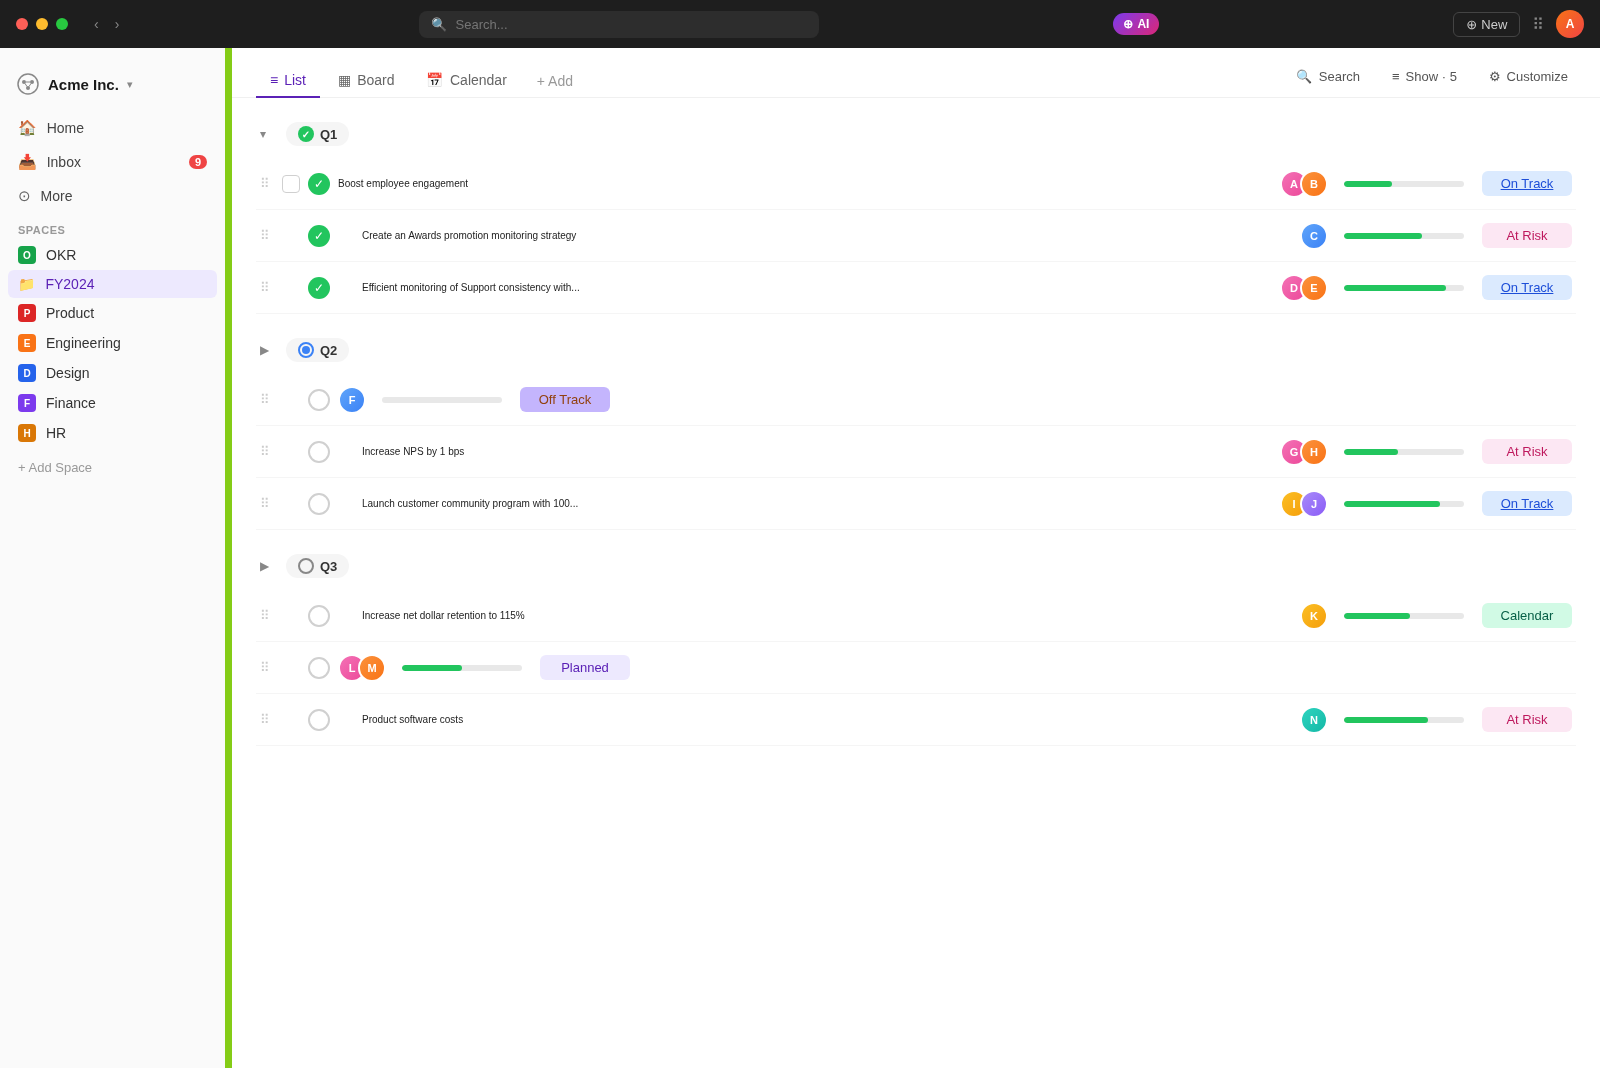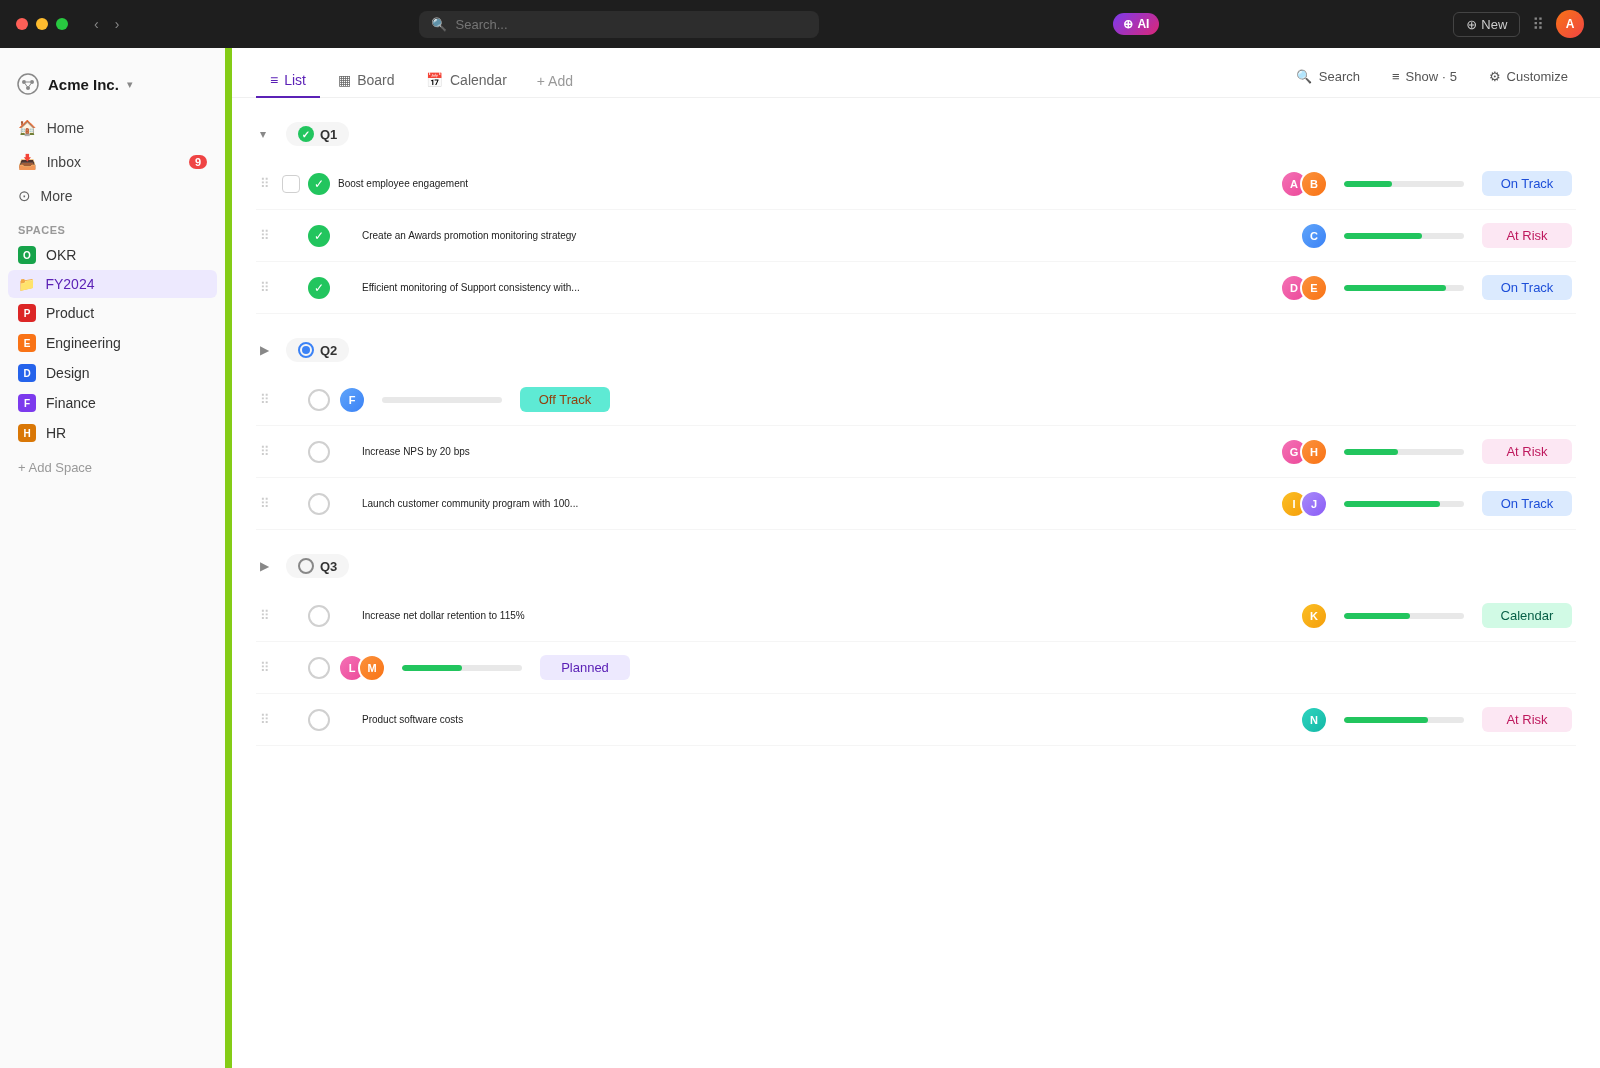--- a/index.html
+++ b/index.html
@@ -196,23 +196,23 @@
     .progress-fill { height: 100%; background: #22c55e; border-radius: 3px; }
 
     .status-badge {
       min-width: 90px;
       text-align: center;
       padding: 5px 14px;
       border-radius: 6px;
       font-size: 13px;
       font-weight: 500;
     }
-    .status-on-track { background: #dbeafe; color: #1d4ed8; }
+    .status-on-track { background: #dbeafe; color: #1d4ed8; text-decoration: underline; }
     .status-at-risk { background: #fce7f3; color: #be185d; }
-    .status-off-track { background: #5eead4; color: #92400e; }
+    .status-off-track { background: #c4b5fd; color: #92400e; }
     .status-complete { background: #d1fae5; color: #065f46; }
     .status-planned { background: #ede9fe; color: #5b21b6; }
 
     
     .av-pink { background: linear-gradient(135deg, #f472b6, #ec4899); }
     .av-orange { background: linear-gradient(135deg, #fb923c, #f97316); }
     .av-blue { background: linear-gradient(135deg, #60a5fa, #3b82f6); }
     .av-teal { background: linear-gradient(135deg, #2dd4bf, #14b8a6); }
     .av-purple { background: linear-gradient(135deg, #a78bfa, #8b5cf6); }
     .av-yellow { background: linear-gradient(135deg, #fbbf24, #f59e0b); }
@@ -446,21 +446,21 @@
               <div class="progress-fill" style="width: 0%"></div>
             </div>
           </div>
           <div class="status-badge status-off-track">Off Track</div>
         </div>
 
         <div class="task-row">
           <span class="drag-handle">⠿</span>
           <div style="width:18px"></div>
           <div class="task-circle-empty"></div>
-          <span class="task-name task-name-sub">Increase NPS by 20 bps</span>
+          <span class="task-name task-name-sub">Increase NPS by 1 bps</span>
           <div class="avatars">
             <div class="avatar av-pink">G</div>
             <div class="avatar av-orange">H</div>
           </div>
           <div class="progress-bar-container">
             <div class="progress-track">
               <div class="progress-fill" style="width: 45%"></div>
             </div>
           </div>
           <div class="status-badge status-at-risk">At Risk</div>

